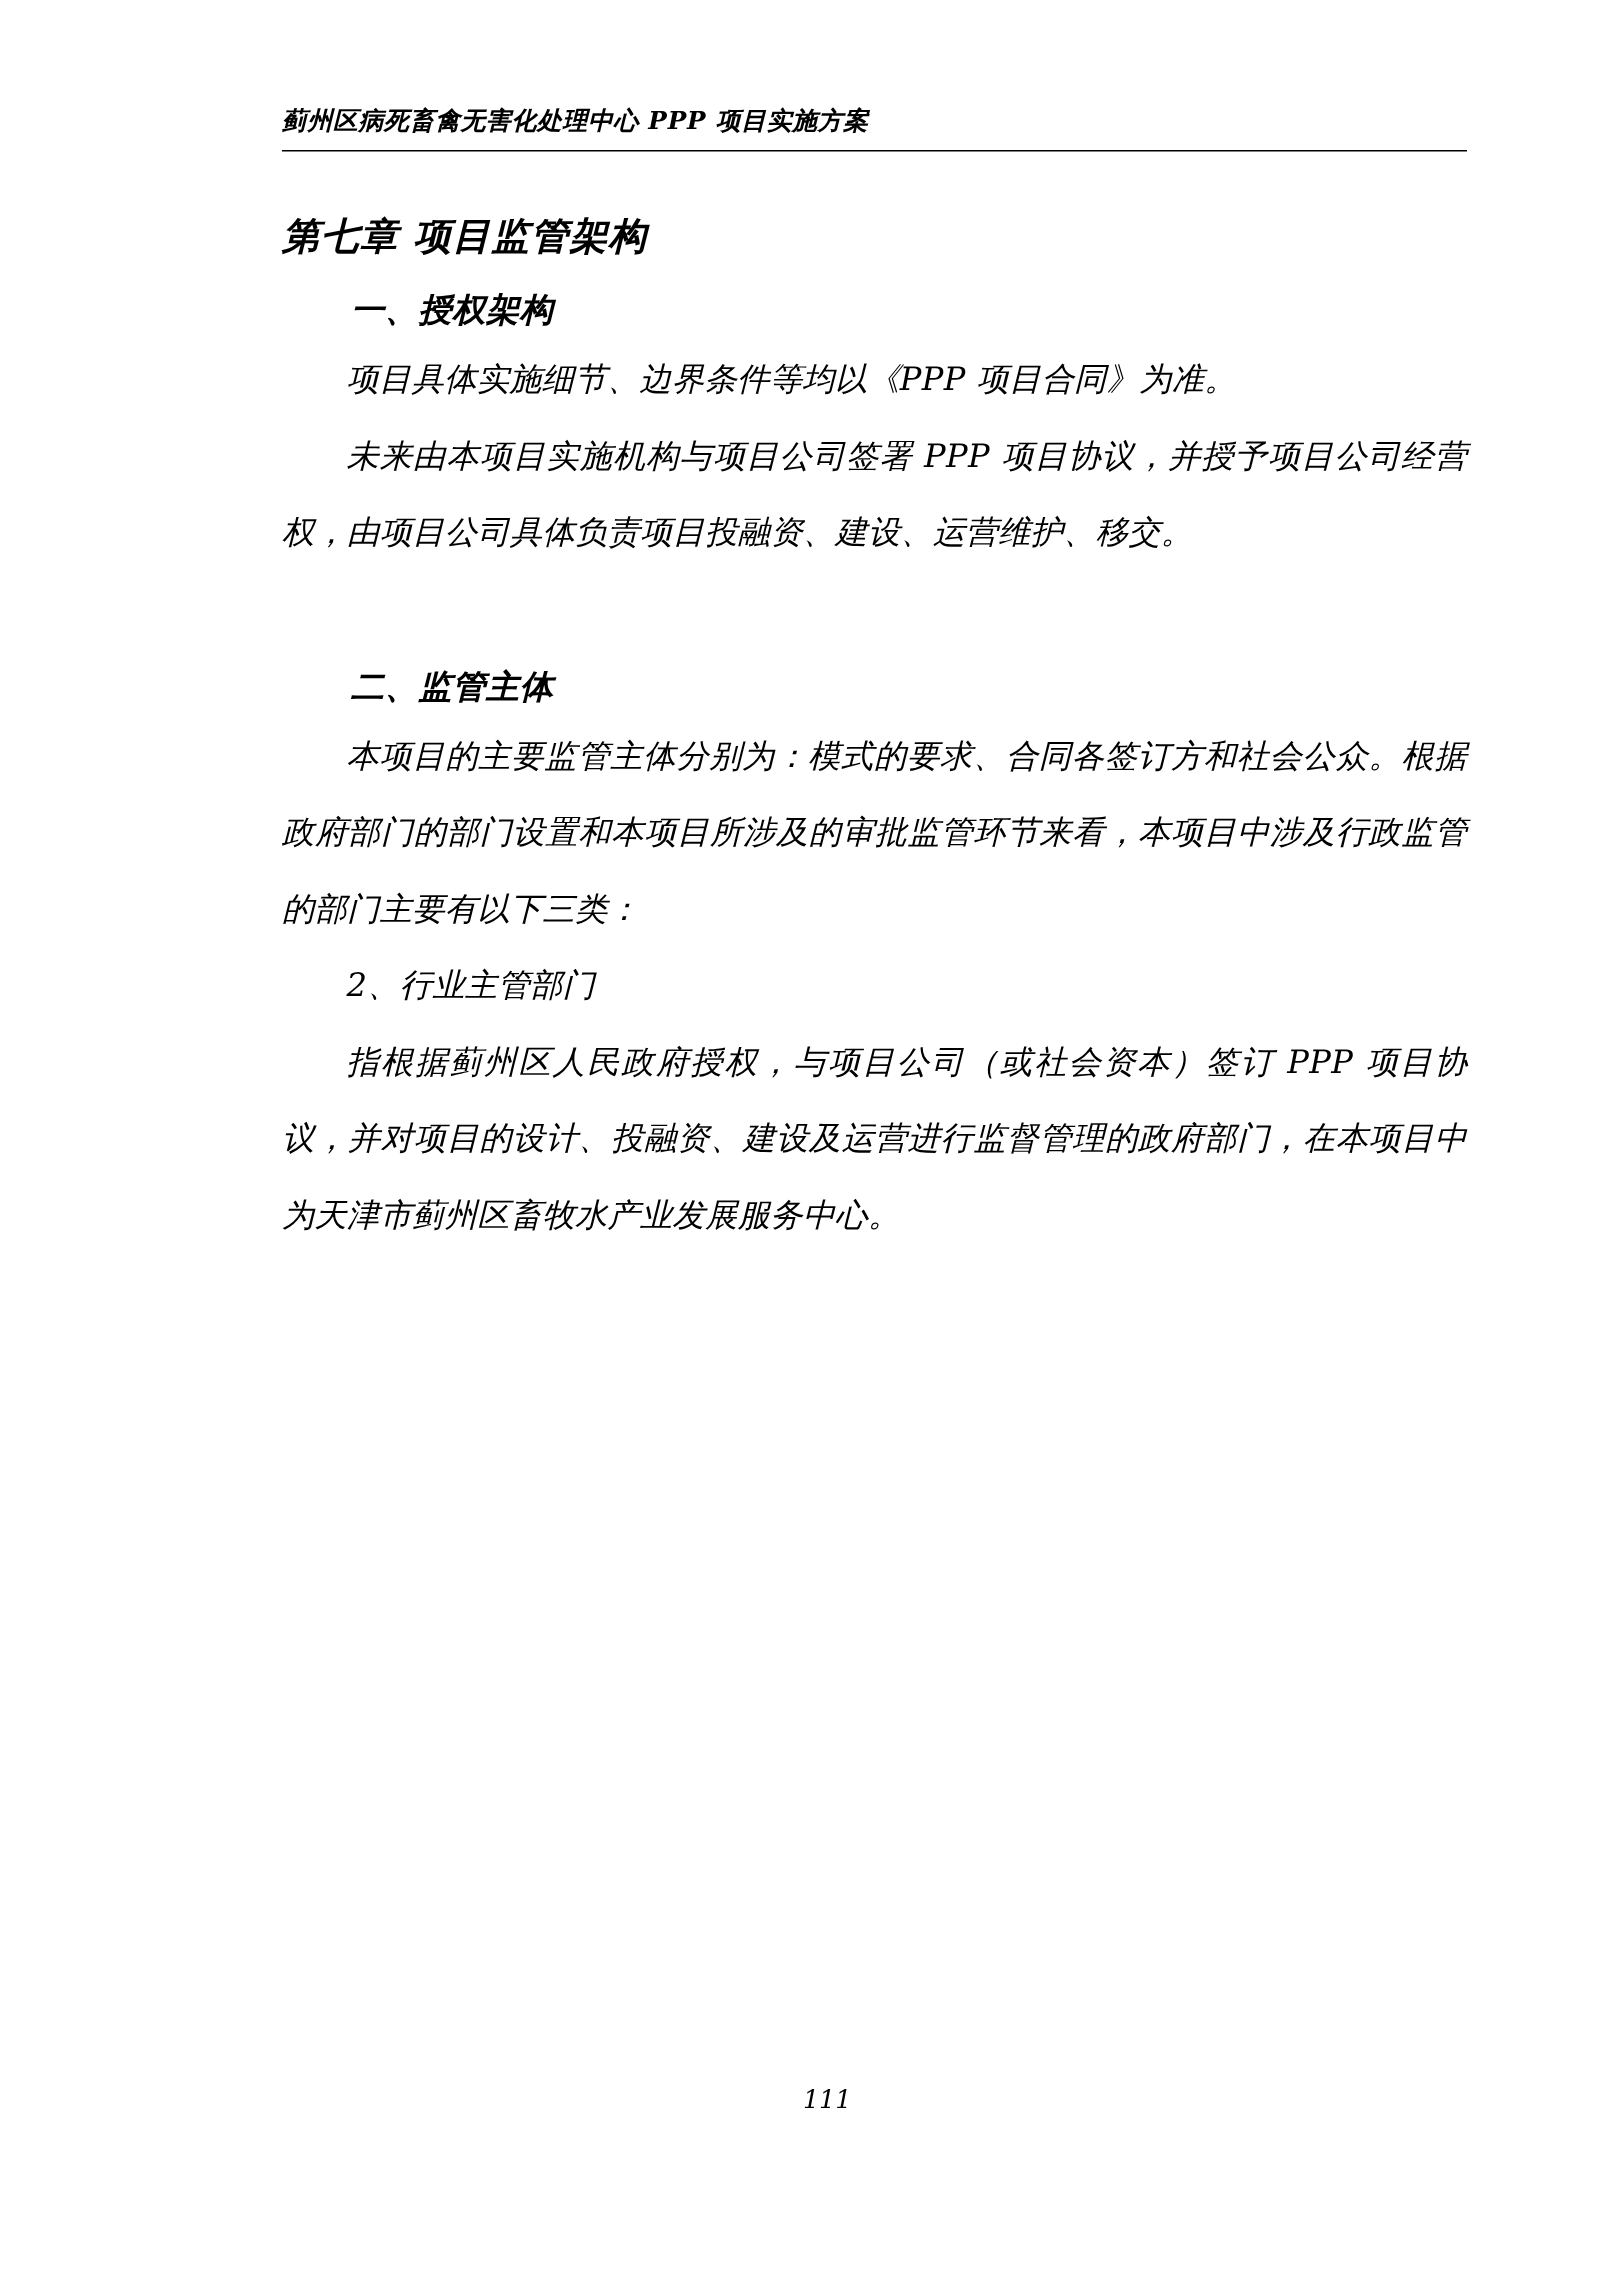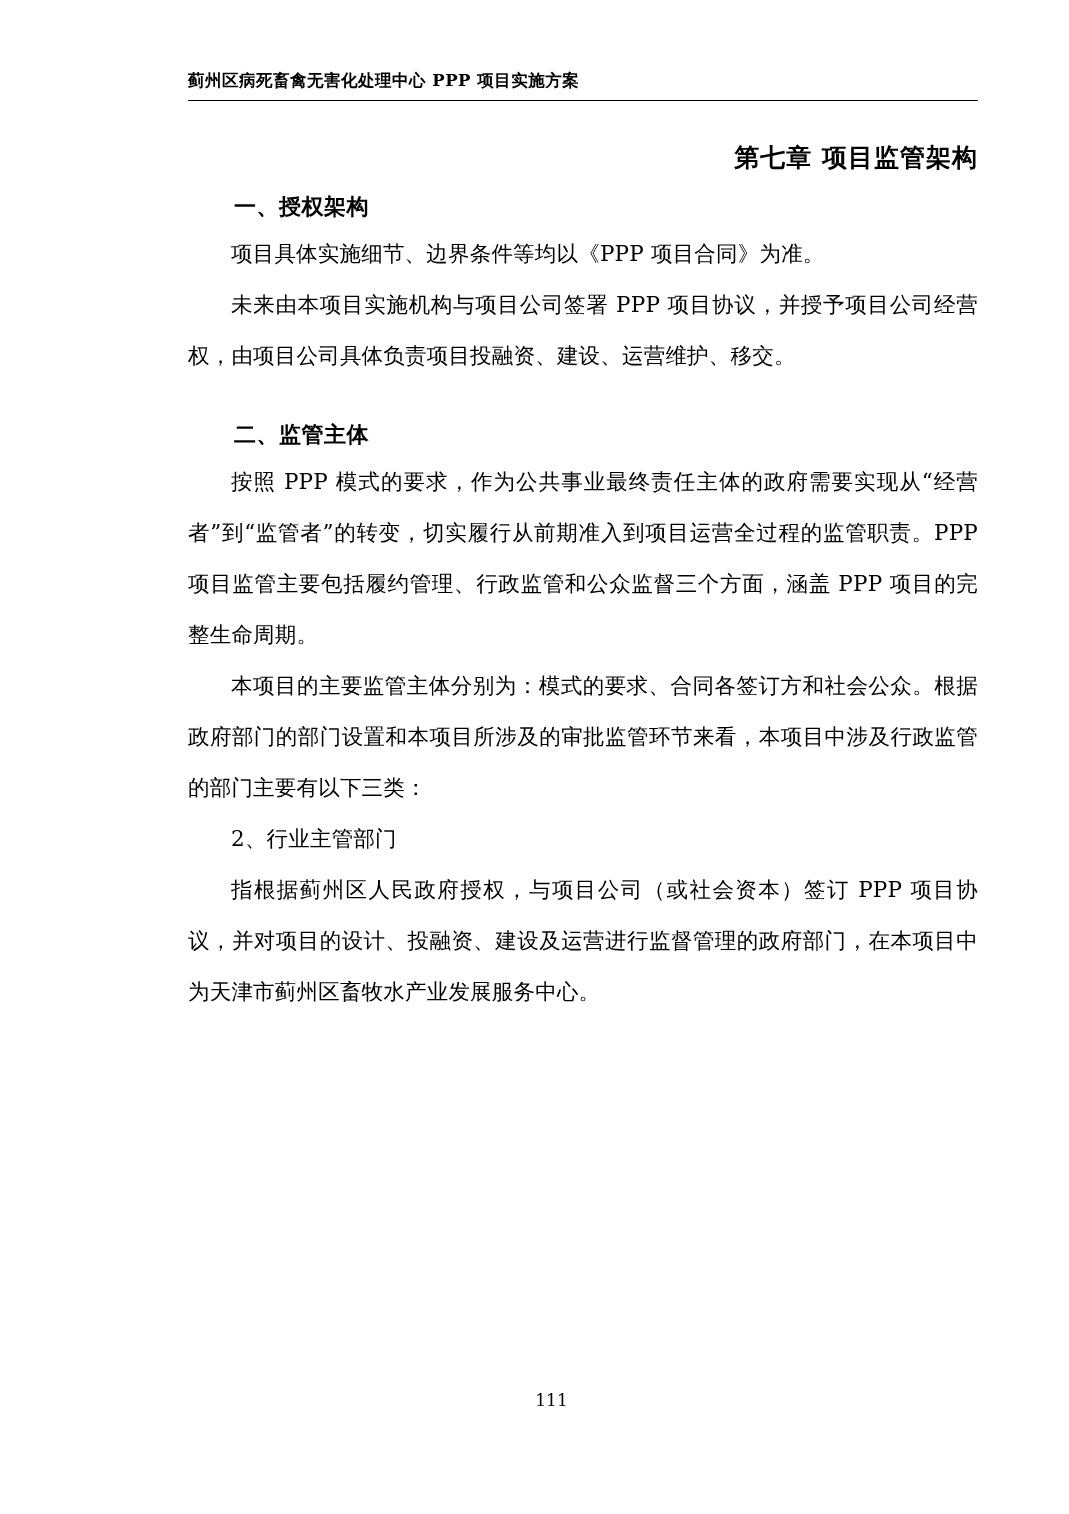--- a/index.html
+++ b/index.html
@@ -12,54 +12,55 @@
     color: #000000;
   }
   .page {
     position: relative;
     width: 979px;
     height: 1514px;
     margin: 0 auto;
     background: #ffffff;
     box-sizing: border-box;
     overflow: hidden;
+    font-style: italic;
   }
   .content {
     position: absolute;
     left: 143px;
     top: 70px;
     width: 790px;
   }
   .header {
     font-family: "DejaVu Serif", "Liberation Serif", serif;
     font-size: 16.5px;
     font-weight: bold;
     letter-spacing: 0.5px;
     padding-bottom: 8px;
     border-bottom: 1.5px solid #000;
     white-space: nowrap;
   }
   .chapter-title {
-    text-align: right;
+    text-align: left;
     font-size: 25px;
     font-weight: bold;
     letter-spacing: 1px;
     margin-top: 40px;
     margin-bottom: 6px;
   }
   .section-title {
     font-size: 22px;
     font-weight: bold;
     letter-spacing: 0.5px;
     margin-top: 18px;
     margin-bottom: 6px;
     padding-left: 46px;
   }
   .section-title.spaced {
-    margin-top: 39px;
+    margin-top: 62px;
   }
   p.body-text {
     font-size: 21.5px;
     line-height: 51px;
     margin: 0;
     text-align: justify;
     text-justify: inter-ideograph;
     text-indent: 2em;
     letter-spacing: 0.2px;
   }
@@ -86,21 +87,20 @@
 
     <div class="header">蓟州区病死畜禽无害化处理中心 PPP 项目实施方案</div>
 
     <div class="chapter-title">第七章  项目监管架构</div>
 
     <div class="section-title">一、授权架构</div>
     <p class="body-text narrow">项目具体实施细节、边界条件等均以《PPP 项目合同》为准。</p>
     <p class="body-text">未来由本项目实施机构与项目公司签署 PPP 项目协议，并授予项目公司经营权，由项目公司具体负责项目投融资、建设、运营维护、移交。</p>
 
     <div class="section-title spaced">二、监管主体</div>
-    <p class="body-text">按照 PPP 模式的要求，作为公共事业最终责任主体的政府需要实现从“经营者”到“监管者”的转变，切实履行从前期准入到项目运营全过程的监管职责。PPP 项目监管主要包括履约管理、行政监管和公众监督三个方面，涵盖 PPP 项目的完整生命周期。</p>
     <p class="body-text">本项目的主要监管主体分别为：模式的要求、合同各签订方和社会公众。根据政府部门的部门设置和本项目所涉及的审批监管环节来看，本项目中涉及行政监管的部门主要有以下三类：</p>
     <p class="body-text narrow">2、行业主管部门</p>
     <p class="body-text">指根据蓟州区人民政府授权，与项目公司（或社会资本）签订 PPP 项目协议，并对项目的设计、投融资、建设及运营进行监督管理的政府部门，在本项目中为天津市蓟州区畜牧水产业发展服务中心。</p>
 
   </div>
 
   <div class="page-number">111</div>
 
 </div>
 

